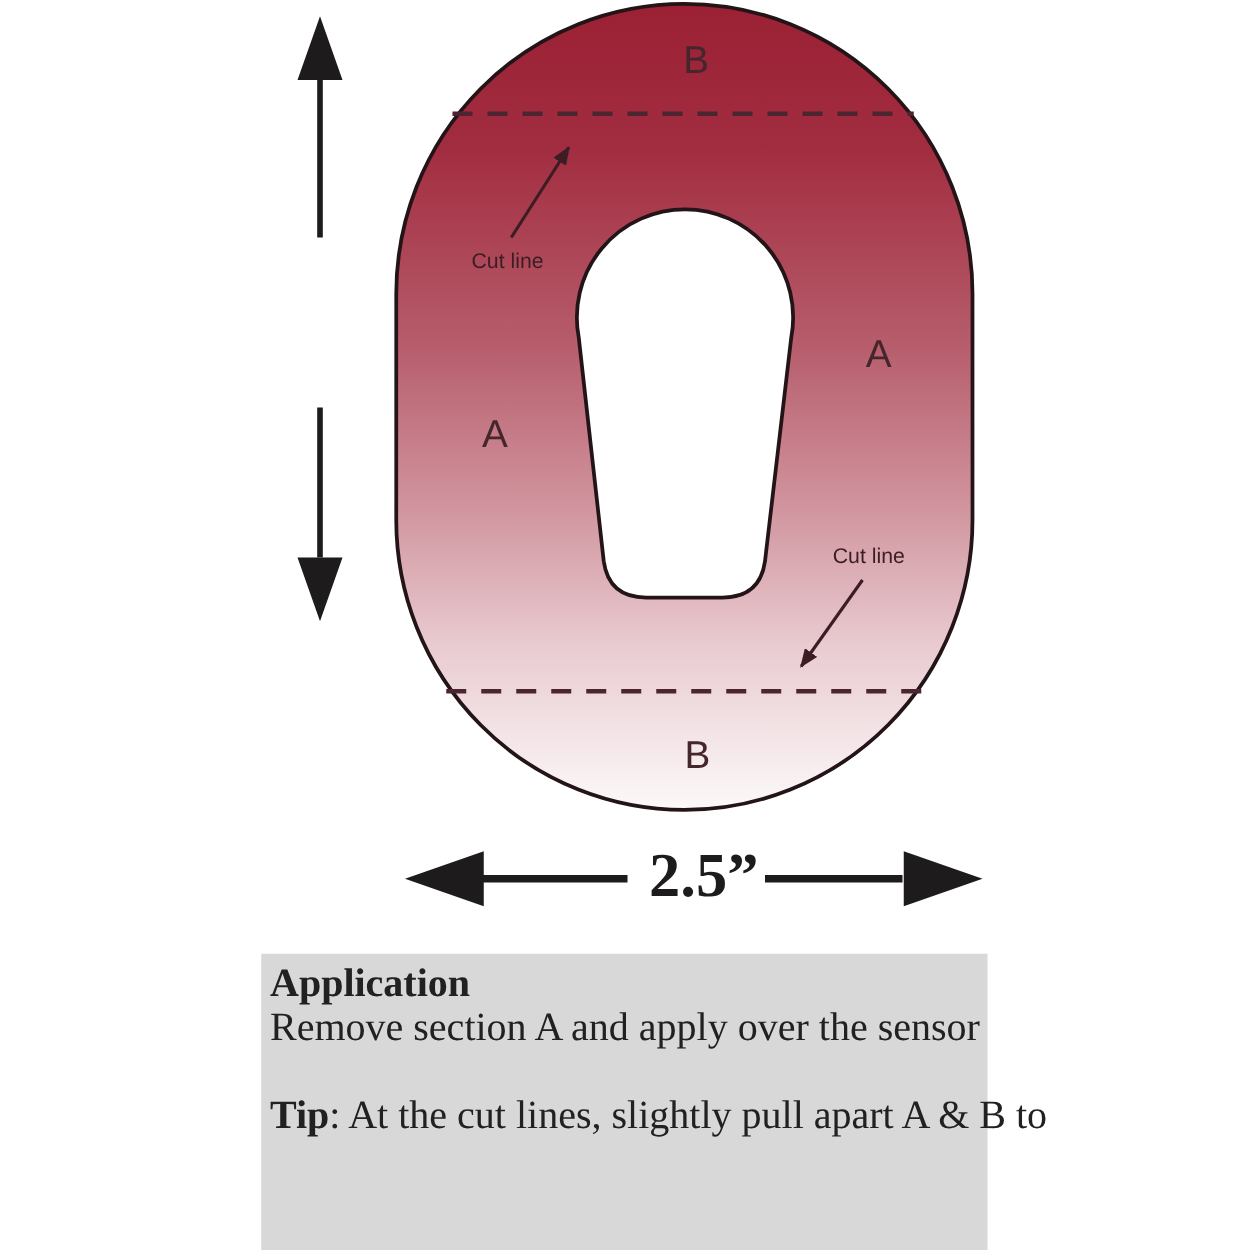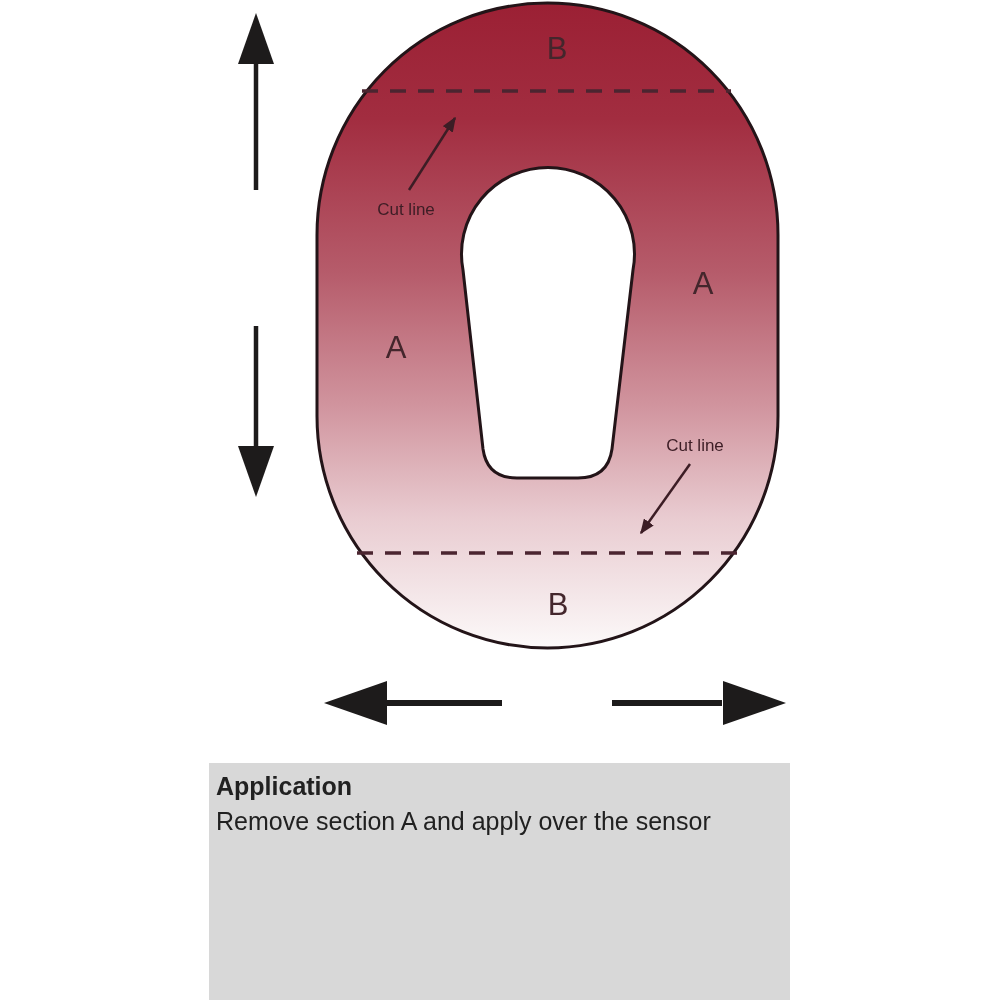--- a/index.html
+++ b/index.html
@@ -42,23 +42,24 @@
     top: 763px;
     width: 581px;
     height: 237px;
     background: var(--instructions-bg, #d8d8d8);
     box-sizing: border-box;
     padding: 6px 4px 0 7px;
     color: var(--instructions-text, #212121);
   }
   #instructions p {
     margin: 0;
-    font-size: 25px;
+    font-size: 32px;
     line-height: 35px;
     white-space: nowrap;
+    font-family: Liberation Serif, serif;
   }
   #instructions .bold { font-weight: 700; }
   #instructions .spacer { height: 35px; }
 </style>
 </head>
 <body>
 
 <div id="stage">
 
   <svg id="diagram-svg" width="1000" height="1000" viewBox="0 0 1000 1000">
@@ -115,20 +116,22 @@
   </svg>
 
   <div class="lbl section-label" style="left:557px; top:48px;">B</div>
   <div class="lbl section-label" style="left:396px; top:347px;">A</div>
   <div class="lbl section-label" style="left:703px; top:283px;">A</div>
   <div class="lbl section-label" style="left:558px; top:604px;">B</div>
 
   <div class="lbl cutline-label" style="left:406px; top:209px;">Cut line</div>
   <div class="lbl cutline-label" style="left:695px; top:445px;">Cut line</div>
 
+  <div class="lbl dim-label" style="left:563px; top:700px;">2.5”</div>
 
   <div id="instructions">
     <p class="bold">Application</p>
     <p>Remove section A and apply over the sensor</p>
     <div class="spacer"></div>
+    <p><span class="bold">Tip</span><span>: At the cut lines, slightly pull apart A &amp; B to</span></p>
   </div>
 
 </div>
 
 </body></html>

